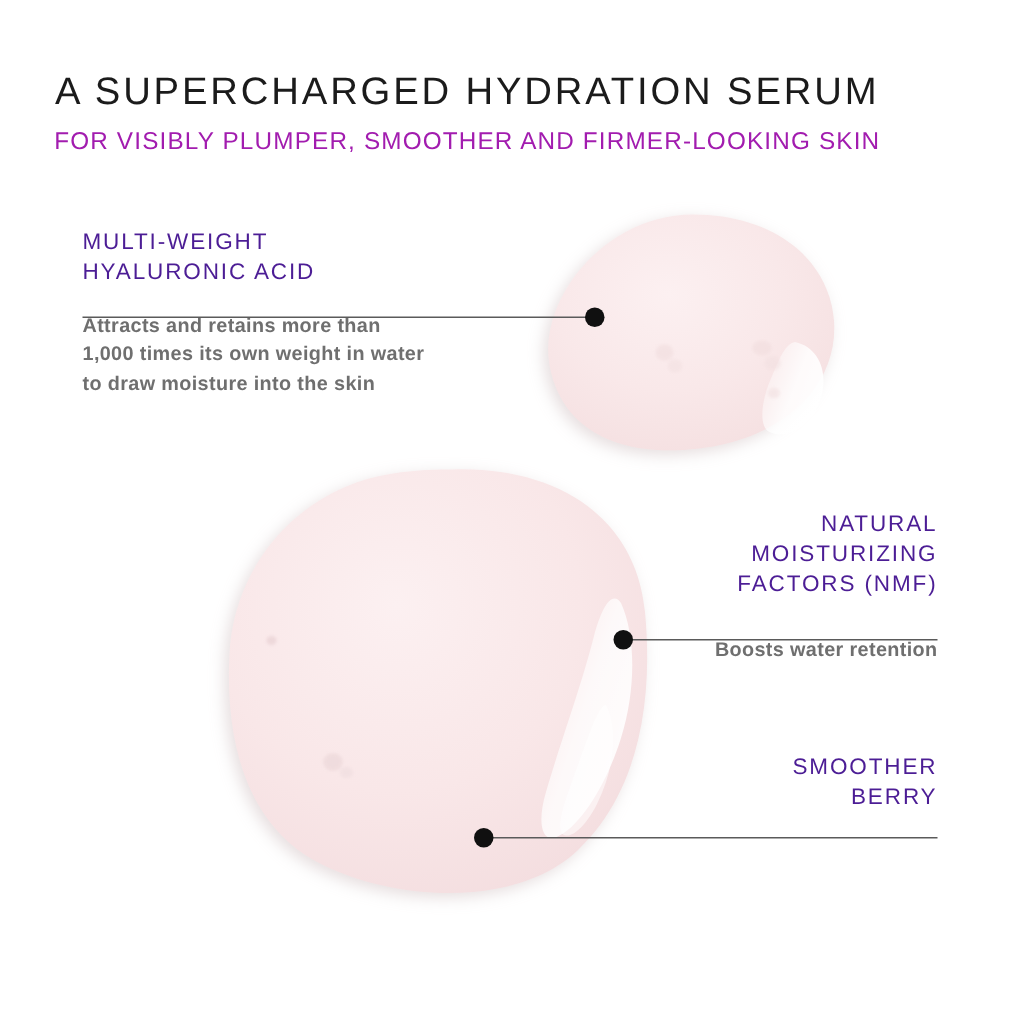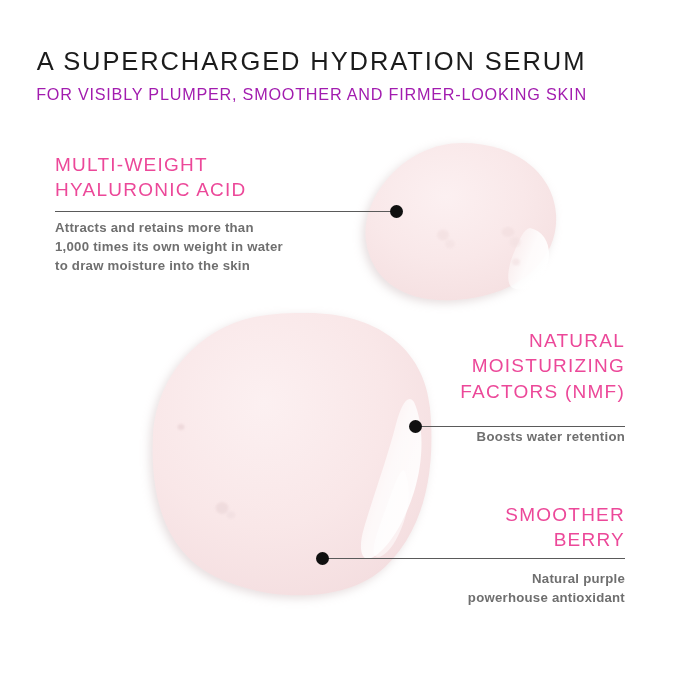--- a/index.html
+++ b/index.html
@@ -50,23 +50,23 @@
     width: 679px;
     height: 679px;
     pointer-events: none;
   }
 
   
   .callout { position: absolute; }
 
   .callout-heading {
     font-weight: 300;
-    color: #ec4899;
+    color: #4c1d95;
     letter-spacing: 1.25px;
-    font-size: 19px;
+    font-size: 15px;
     line-height: 1.33;
     white-space: pre-line;
   }
   .callout-desc {
     font-weight: 700;
     color: #6f6f6f;
     letter-spacing: 0.25px;
     font-size: 13.2px;
     line-height: 1.47;
     white-space: pre-line;
@@ -77,21 +77,21 @@
     left: 55px;
     top: 152px;
     width: 300px;
     text-align: left;
   }
   #callout-hyaluronic .callout-desc { margin-top: 15px; }
 
   
   #callout-nmf {
     right: 54px;
-    top: 328px;
+    top: 340px;
     width: 280px;
     text-align: right;
   }
   #callout-nmf .callout-desc { margin-top: 23px; }
 
   #callout-saskatoon {
     right: 54px;
     top: 502px;
     width: 280px;
     text-align: right;
@@ -224,19 +224,17 @@
 MOISTURIZING
 FACTORS (NMF)</div>
     <div class="callout-desc">Boosts water retention</div>
   </div>
   <div class="rule" id="rule-nmf"></div>
   <div class="dot" id="dot-nmf"></div>
 
   <div class="callout" id="callout-saskatoon">
     <div class="callout-heading">SMOOTHER
 BERRY</div>
-    <div class="callout-desc">Natural purple
-powerhouse antioxidant</div>
   </div>
   <div class="rule" id="rule-saskatoon"></div>
   <div class="dot" id="dot-saskatoon"></div>
 
 </div>
 
 </body></html>

